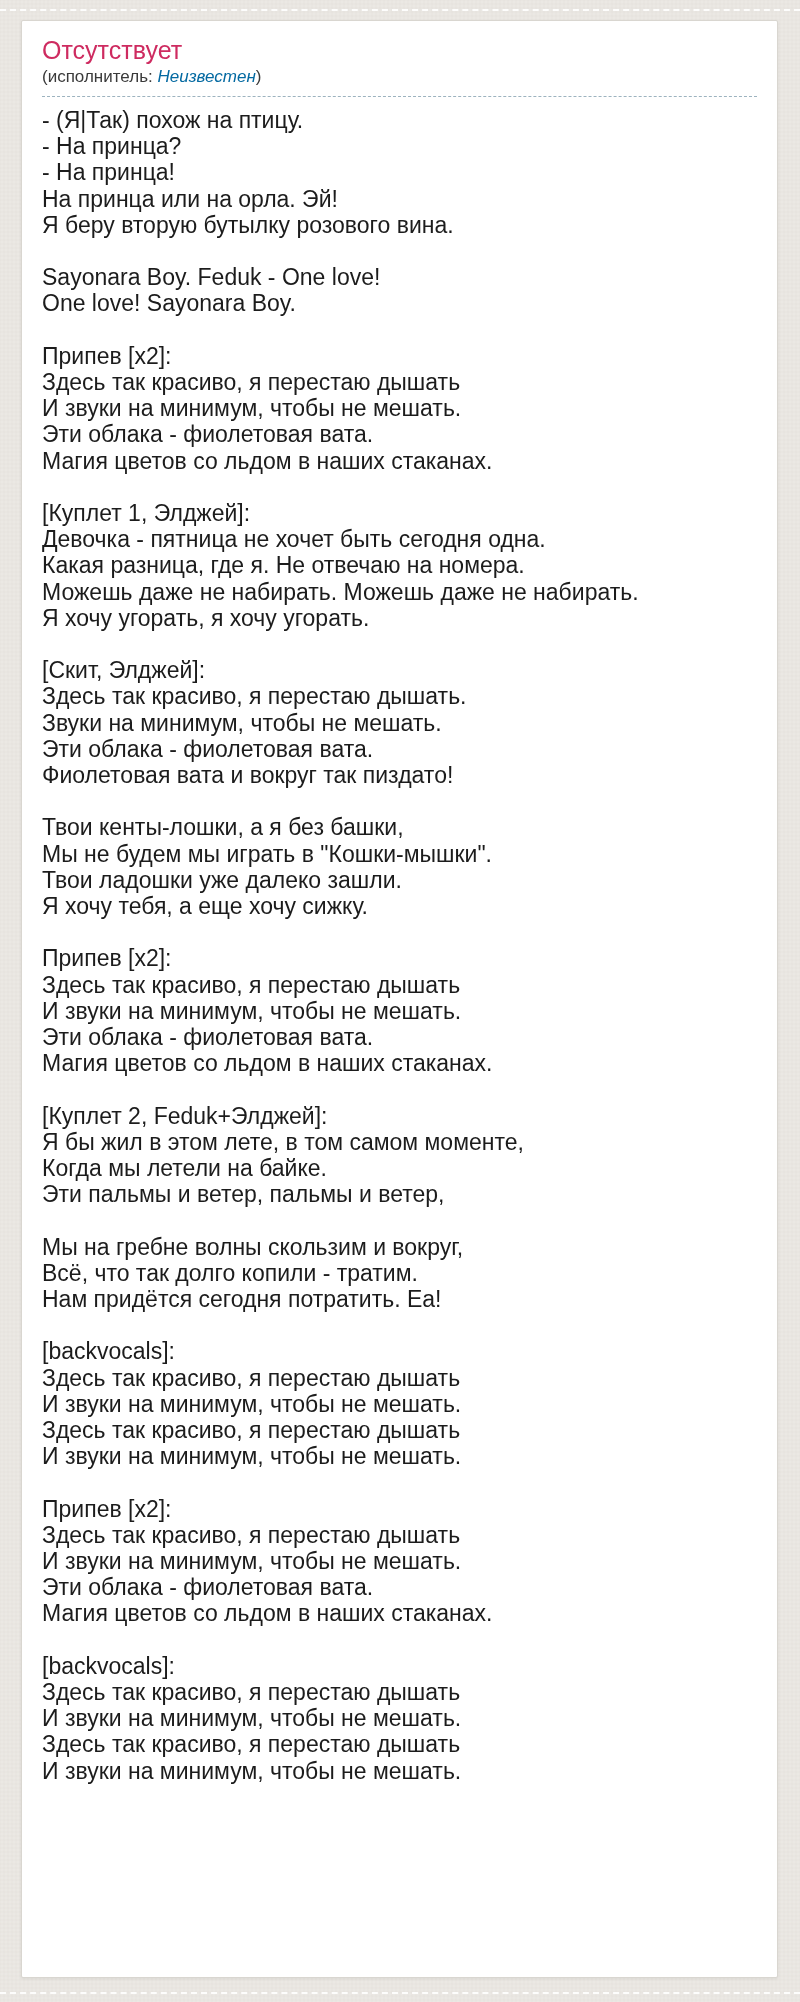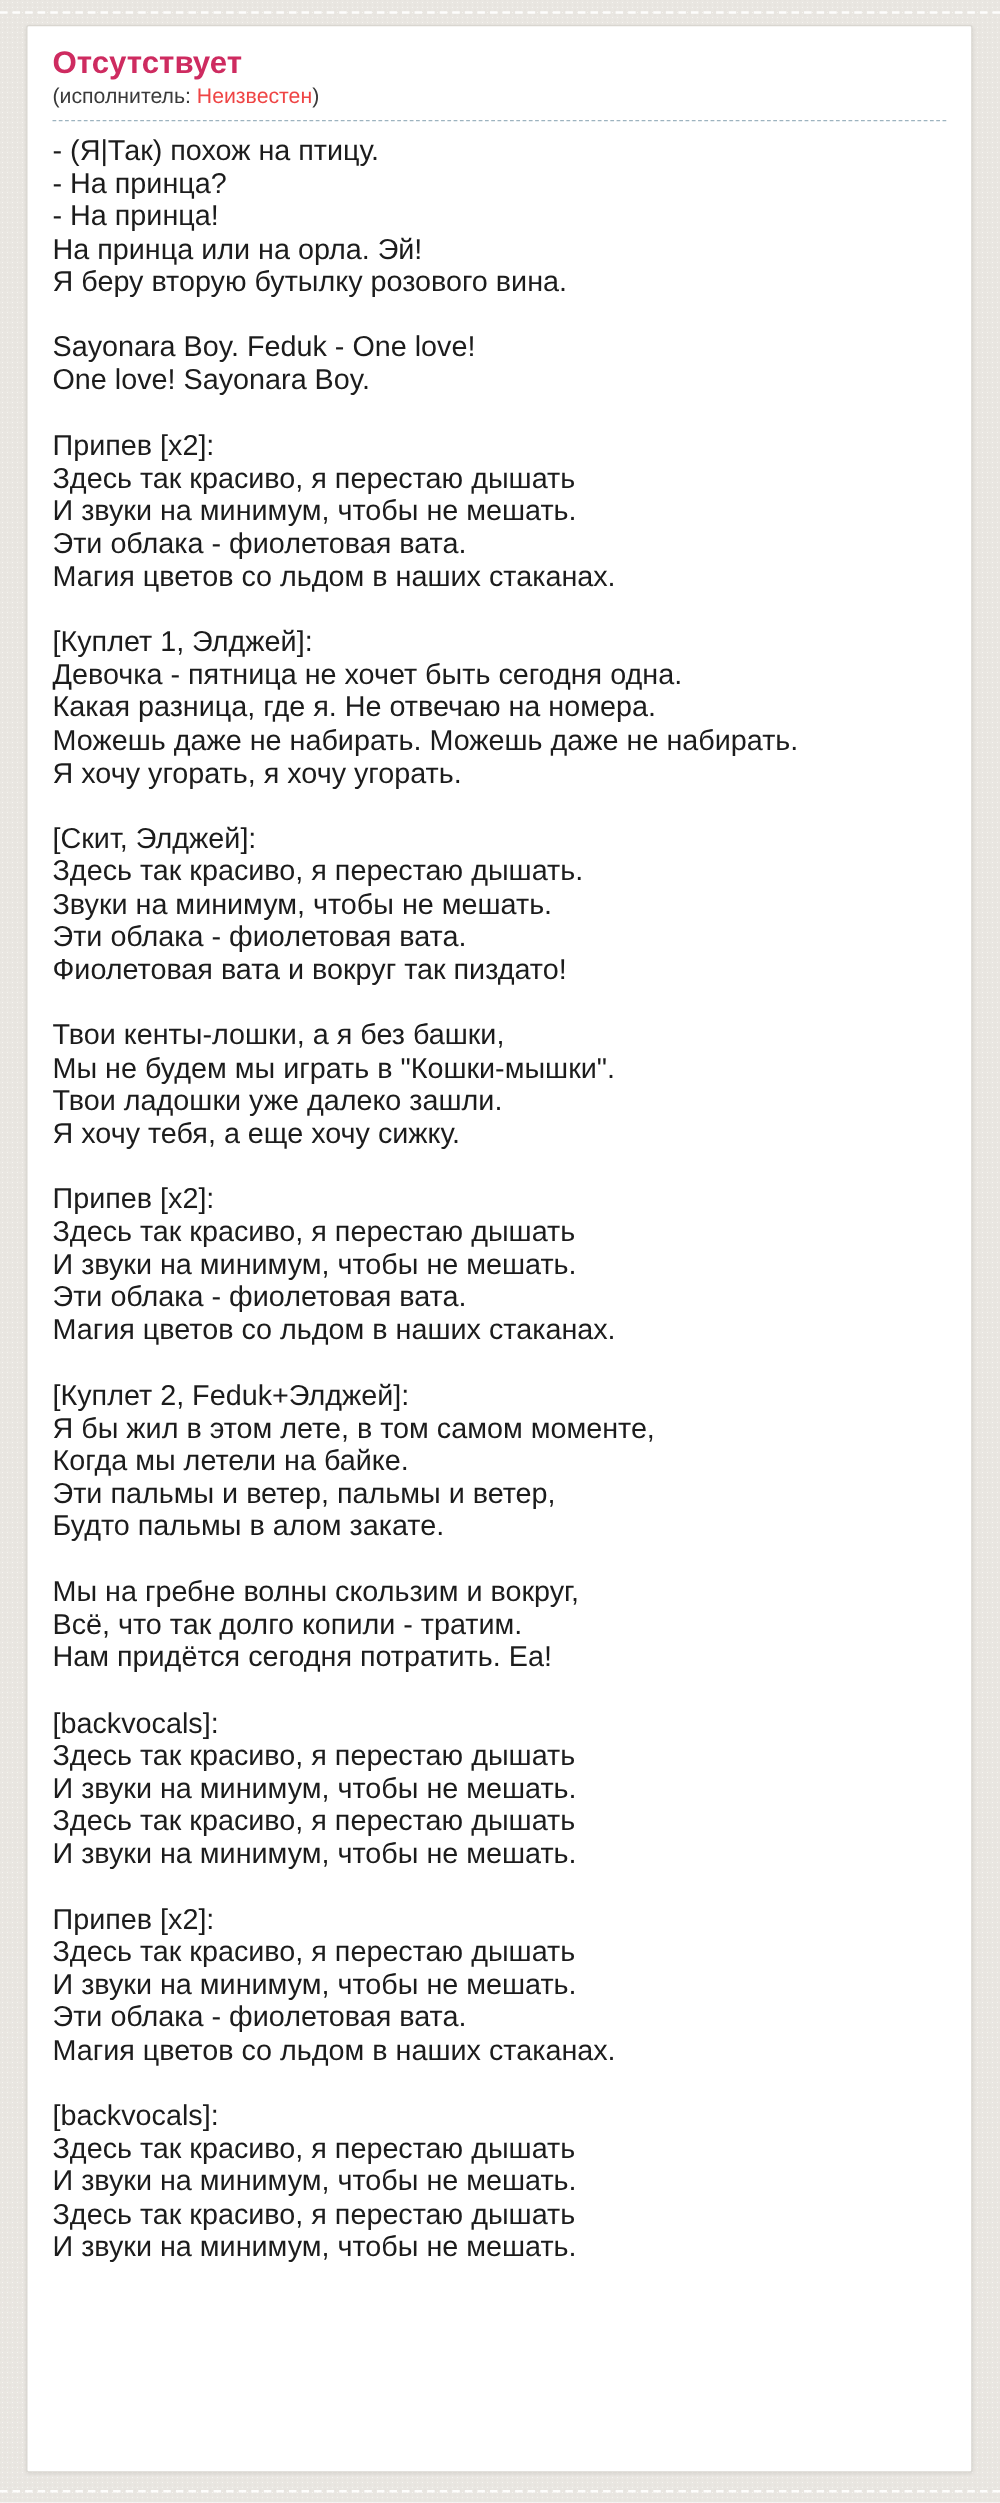--- a/index.html
+++ b/index.html
@@ -40,35 +40,36 @@
     border-radius: 2px;
     box-shadow: 0 1px 3px rgba(0,0,0,.07);
     padding: 15px 20px 12px 20px;
     overflow: hidden;
   }
 
   h1.song-title {
     margin: 0;
     font-size: 25px;
     line-height: 28px;
-    font-weight: 700;
+    font-weight: 400;
     color: #ce2b60;
   }
   .artist-line {
     margin-top: 3px;
     font-size: 17px;
     line-height: 20px;
     color: #3a3a3a;
     padding-bottom: 9px;
     border-bottom: 1px dashed #9db3bf;
   }
   .artist-line a.artist-link {
-    color: #ef4444;
+    color: #0369a1;
     text-decoration: none;
     cursor: pointer;
+    font-style: italic;
   }
 
   .lyrics {
     margin-top: 10px;
     font-size: 23px;
     line-height: 26.2px;
     color: #1c1c1c;
   }
   .stanza + .stanza {
     margin-top: 26.2px;
@@ -131,21 +132,20 @@
         <div class="line">Здесь так красиво, я перестаю дышать</div>
         <div class="line">И звуки на минимум, чтобы не мешать.</div>
         <div class="line">Эти облака - фиолетовая вата.</div>
         <div class="line">Магия цветов со льдом в наших стаканах.</div>
       </div>
       <div class="stanza">
         <div class="line">[Куплет 2, Feduk+Элджей]:</div>
         <div class="line">Я бы жил в этом лете, в том самом моменте,</div>
         <div class="line">Когда мы летели на байке.</div>
         <div class="line">Эти пальмы и ветер, пальмы и ветер,</div>
-        <div class="line">Будто пальмы в алом закате.</div>
       </div>
       <div class="stanza">
         <div class="line">Мы на гребне волны скользим и вокруг,</div>
         <div class="line">Всё, что так долго копили - тратим.</div>
         <div class="line">Нам придётся сегодня потратить. Еа!</div>
       </div>
       <div class="stanza">
         <div class="line">[backvocals]:</div>
         <div class="line">Здесь так красиво, я перестаю дышать</div>
         <div class="line">И звуки на минимум, чтобы не мешать.</div>

